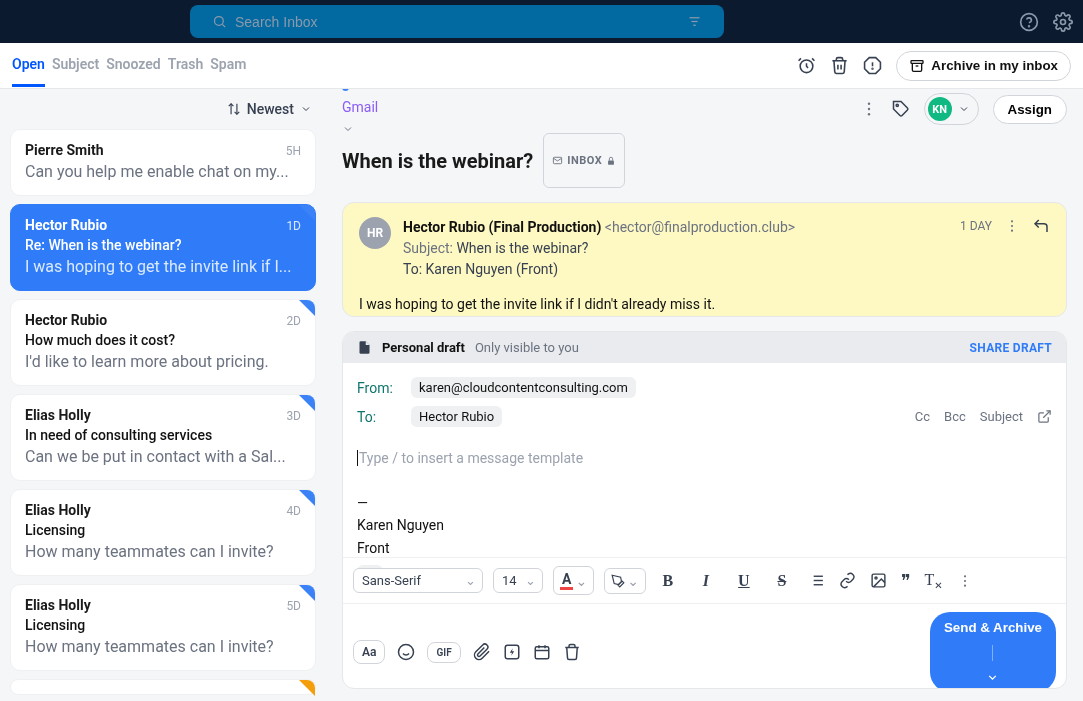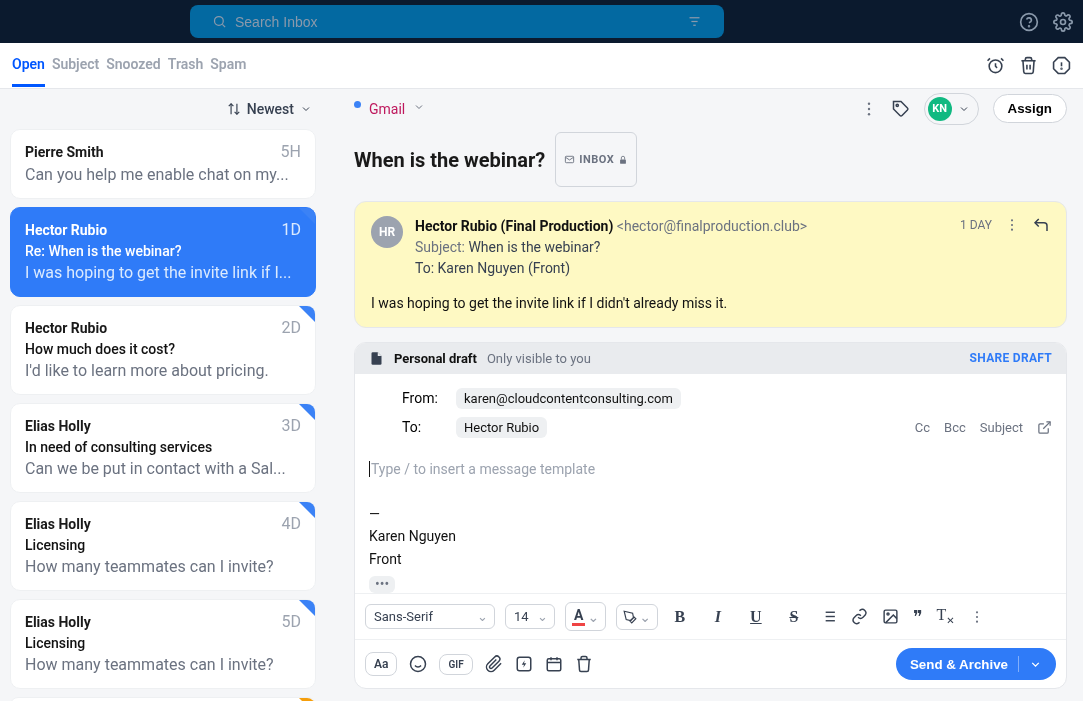--- a/index.html
+++ b/index.html
@@ -13,43 +13,43 @@
   .topbar-right { position: absolute; right: 10px; display: flex; align-items: center; gap: 14px; color: #8a99ab; }
 
   
   .tabsrow { background: #fff; height: 46px; display: flex; align-items: center; padding: 0 12px; border-bottom: 1px solid #e5e7eb; }
   .tabsrow .tabs { display: flex; gap: 7px; }
   .tabsrow .tab { color: #9ca3af; font-weight: 600; cursor: pointer; padding: 12px 0; }
   .tabsrow .tab.active { color: #0057ff; border-bottom: 3px solid #0057ff; }
   .tabsrow .right-tools { margin-left: auto; display: flex; align-items: center; gap: 14px; color: #6b7280; }
   .archive-btn { display: flex; align-items: center; gap: 6px; border: 1px solid #d1d5db; background: #fff; border-radius: 18px; padding: 6px 12px; font-weight: 600; color: #111; cursor: pointer; }
 
-  .content { display: flex; height: calc(701px - 43px - 46px); gap: 12px; }
+  .content { display: flex; height: calc(701px - 43px - 46px); }
 
   
   .leftcol { width: 326px; background: transparent; display: flex; flex-direction: column; }
   .sort-row { height: 40px; display: flex; align-items: center; justify-content: flex-end; padding-right: 14px; color: #374151; font-weight: 500; gap: 6px; }
   .conv-list { flex: 1; overflow-y: auto; padding: 0 10px; display: flex; flex-direction: column; gap: 8px; }
   .conv { background: #fff; border-radius: 10px; padding: 12px 14px 14px 14px; position: relative; cursor: pointer; border: 1px solid #eef0f2; }
   .conv .corner { position: absolute; top: 0; right: 0; width: 0; height: 0; border-left: 16px solid transparent; border-top: 16px solid #3b82f6; border-top-right-radius: 8px; }
   .conv .corner.orange { border-top-color: #f59e0b; }
   .conv.selected { background: #2f7bf8; color: #fff; border-color: #2f7bf8; }
   .conv .row1 { display: flex; justify-content: space-between; align-items: baseline; }
   .conv .sender { font-weight: 700; }
-  .conv .time { font-size: 16px; color: #9ca3af; }
+  .conv .time { font-size: 12px; color: #9ca3af; }
   .conv.selected .time { color: #dbeafe; }
   .conv .subject { margin-top: 4px; color: #111; font-weight: 500; }
   .conv.selected .subject { color: #fff; }
   .conv .preview { margin-top: 4px; color: #6b7280; font-size: 16px; white-space: nowrap; overflow: hidden; text-overflow: ellipsis; }
   .conv.selected .preview { color: #dbeafe; }
 
   
   .rightcol { flex: 1; display: flex; flex-direction: column; overflow: hidden; }
   .msg-header { height: 40px; display: flex; align-items: center; padding: 0 16px; justify-content: space-between; }
-  .msg-header .left { display: flex; align-items: flex-start; gap: 8px; color: #be185d; }
+  .msg-header .left { display: flex; align-items: flex-start; gap: 8px; color: #8b5cf6; flex-direction: column; }
   .blue-dot { width: 7px; height: 7px; background: #3b82f6; border-radius: 50%; }
   .msg-header .right { display: flex; align-items: center; gap: 14px; }
   .avatar-kn { width: 24px; height: 24px; background: #10b981; color: #fff; border-radius: 50%; display: flex; align-items: center; justify-content: center; font-size: 11px; font-weight: 700; }
   .assign-btn { border: 1px solid #d1d5db; background: #fff; border-radius: 18px; padding: 6px 14px; font-weight: 600; cursor: pointer; }
   .avatar-group { display:flex; align-items:center; gap:6px; border:1px solid #d1d5db; border-radius:18px; padding:3px 8px 3px 3px; }
 
   .subject-row { padding: 4px 16px 14px 16px; display: flex; align-items: center; gap: 10px; }
   .subject-row h2 { font-size: 20px; font-weight: 700; }
   .inbox-badge { border: 1px solid #d1d5db; border-radius: 6px; padding: 20px 8px; font-size: 11px; font-weight: 700; color: #6b7280; letter-spacing: 0.5px; display: flex; align-items: center; gap: 4px; }
 
@@ -63,39 +63,39 @@
   .message-card .mbody { padding: 6px 16px 18px 16px; color: #111; }
 
   
   .compose { margin: 0 16px 12px 16px; background: #fff; border: 1px solid #e5e7eb; border-radius: 12px; overflow: hidden; display: flex; flex-direction: column; }
   .compose .draft-bar { background: #e9ebee; padding: 8px 14px; display: flex; align-items: center; gap: 10px; font-size: 13px; }
   .compose .draft-bar .pd { font-weight: 700; color: #111; text-align: center; }
   .compose .draft-bar .vis { color: #6b7280; }
   .compose .draft-bar .share { margin-left: auto; color: #2f7bf8; font-weight: 700; font-size: 12px; letter-spacing: 0.3px; cursor: pointer; }
   .compose .fields { padding: 10px 14px 6px 14px; font-size: 14px; color: #374151; }
   .compose .frow { display: flex; align-items: center; gap: 10px; padding: 4px 0; }
-  .compose .frow .label { width: 44px; color: #000000; margin-left: 33px; }
+  .compose .frow .label { width: 44px; color: #0f766e; }
   .chip { background: #eef0f2; border-radius: 6px; padding: 3px 8px; color: #111; font-size: 13px; }
   .compose .frow .ccbcc { margin-left: auto; display: flex; gap: 14px; color: #6b7280; font-size: 13px; }
   .compose .body-area { padding: 10px 14px 4px 14px; color: #111; font-size: 14px; line-height: 1.6; min-height: 120px; }
   .compose .body-area .placeholder { color: #9ca3af; }
   .compose .ellipsis-bubble { display:inline-block; background:#eef0f2; border-radius:6px; padding:0 6px; color:#6b7280; font-size:14px; line-height:1.2; margin-top:6px;}
 
   .compose .fmt-toolbar { border-top: 1px solid #eef0f2; padding: 8px 10px; display: flex; align-items: center; gap: 10px; color: #374151;}
   .fmt-select { border: 1px solid #d1d5db; border-radius: 6px; padding: 4px 22px 4px 8px; font-size: 13px; background: #fff; display:flex; align-items:center; position:relative; min-width:50px;}
   .fmt-select.wide { min-width: 130px; }
   .fmt-select .chev { position:absolute; right:6px; color:#9ca3af; }
   .color-select { border:1px solid #d1d5db; border-radius:6px; padding:4px 6px; display:flex; align-items:center; gap:2px;}
   .t-icon { width: 24px; display:flex; justify-content:center; font-family: Georgia, serif; font-weight:600; }
   .toolbar-icons { display:flex; gap:14px; align-items:center; font-size:16px; color:#374151; }
   .toolbar-icons span { cursor:pointer; }
 
   .compose .action-row { border-top: 1px solid #eef0f2; padding: 8px 10px; display:flex; align-items:center; gap:12px; color:#374151; }
   .pill-icon { border:1px solid #d1d5db; border-radius:8px; padding:4px 8px; font-size:12px; font-weight:600; color:#374151; background:#fff;}
-  .send-btn { margin-left:auto; background:#2f7bf8; color:#fff; border:none; border-radius:20px; padding:8px 14px; font-weight:600; display:flex; align-items:center; gap:10px; cursor:pointer;}
+  .send-btn { margin-left:auto; background:#2f7bf8; color:#fff; border:none; border-radius:20px; padding:8px 14px; font-weight:600; display:flex; align-items:center; gap:10px; cursor:pointer;flex-direction:column;}
   .send-btn .divider { width:1px; height:16px; background:rgba(255,255,255,0.4);}
   .icon-generic { cursor:pointer; color:#6b7280; }
 
   svg { display:block; }
 </style>
 </head>
 <body>
 
 <div class="topbar">
   <div class="search-wrap">
@@ -143,20 +143,28 @@
         <path d="M19 6l-1 14a2 2 0 01-2 2H8a2 2 0 01-2-2L5 6"></path>
         <path d="M10 11v6"></path>
         <path d="M14 11v6"></path>
         <path d="M8 6V4a2 2 0 012-2h4a2 2 0 012 2v2"></path>
       </svg>
     <svg width="19" height="19" viewBox="0 0 24 24" fill="none" stroke="#374151" stroke-width="2">
         <polygon points="7.86 2 16.14 2 22 7.86 22 16.14 16.14 22 7.86 22 2 16.14 2 7.86"></polygon>
         <line x1="12" y1="8" x2="12" y2="13"></line>
         <circle cx="12" cy="16" r="0.5" fill="#374151"></circle>
       </svg>
+    <button class="archive-btn">
+      <svg width="16" height="16" viewBox="0 0 24 24" fill="none" stroke="#111" stroke-width="2">
+          <rect x="3" y="4" width="18" height="4" rx="1"></rect>
+          <path d="M5 8v10a2 2 0 002 2h10a2 2 0 002-2V8"></path>
+          <line x1="10" y1="12" x2="14" y2="12"></line>
+        </svg>
+      <span>Archive in my inbox</span>
+    </button>
   </div>
 </div>
 
 <div class="content">
 
   <div class="leftcol">
     <div class="sort-row">
       <svg width="14" height="14" viewBox="0 0 24 24" fill="none" stroke="#374151" stroke-width="2">
           <path d="M7 3v18"></path>
           <path d="M3 7l4-4 4 4"></path>

